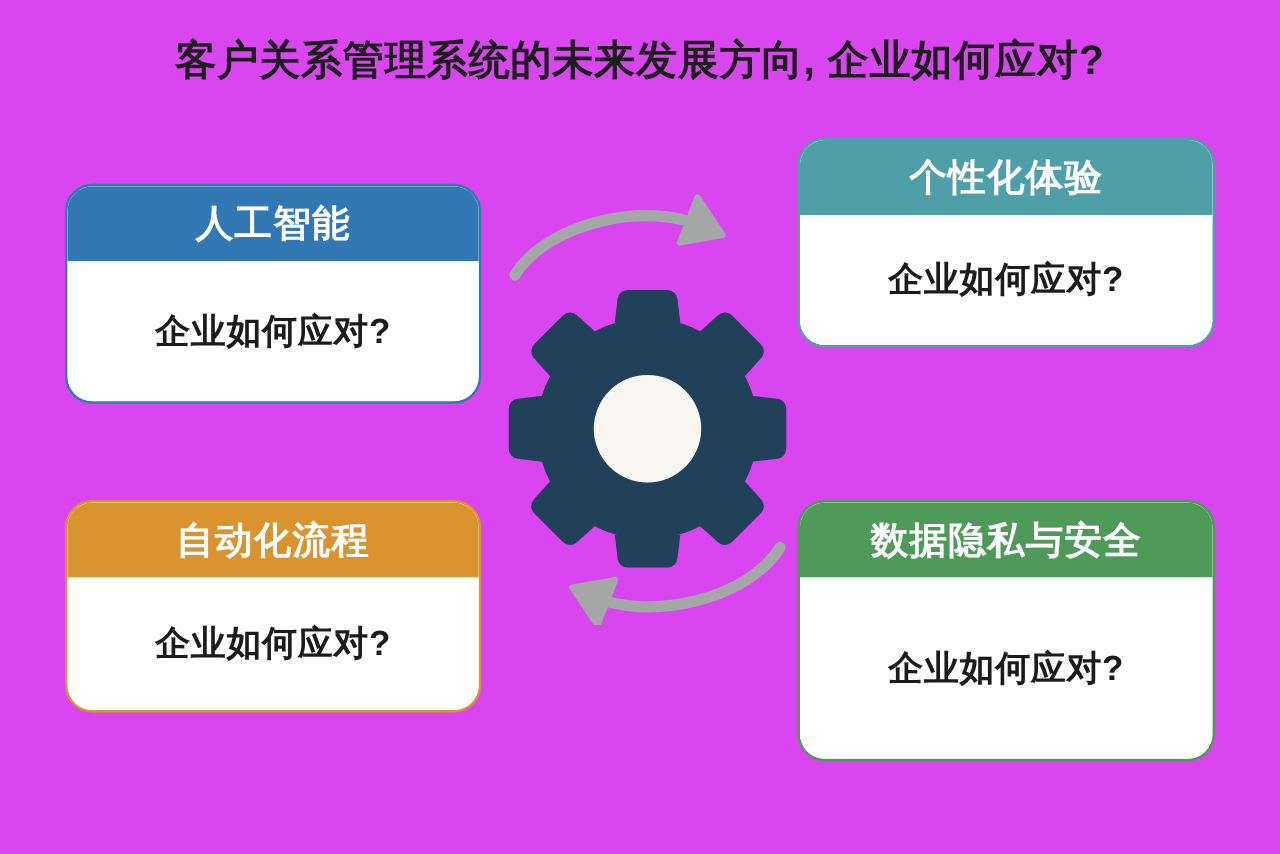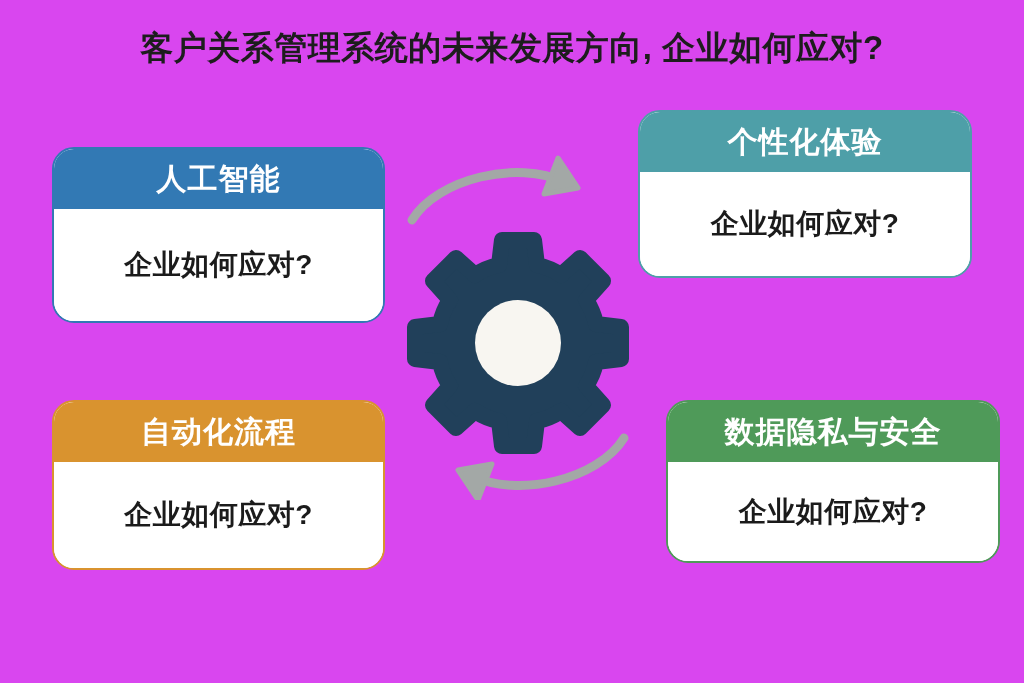--- a/index.html
+++ b/index.html
@@ -69,21 +69,21 @@
 
   #card-ai        { left: 52px;  top: 110px; width: 333px; height: 176px; border-color: #3279b4; margin-top: 37px; }
   #card-ai .card-header { background: #3279b4; }
 
   #card-personal  { left: 638px; top: 110px; width: 334px; height: 168px; border-color: #4e9fa8; }
   #card-personal .card-header { background: #4e9fa8; }
 
   #card-automation{ left: 52px;  top: 400px; width: 333px; height: 170px; border-color: #d9932f; text-align: right; }
   #card-automation .card-header { background: #d9932f; }
 
-  #card-privacy   { left: 638px; top: 400px; width: 334px; height: 163px; border-color: #4f9a59; margin-left: 28px; }
+  #card-privacy   { left: 638px; top: 400px; width: 334px; height: 209px; border-color: #4f9a59; }
   #card-privacy .card-header { background: #4f9a59; }
 
   
   #cycle {
     position: absolute;
     left: 398px;
     top: 150px;
     width: 240px;
     height: 350px;
   }

